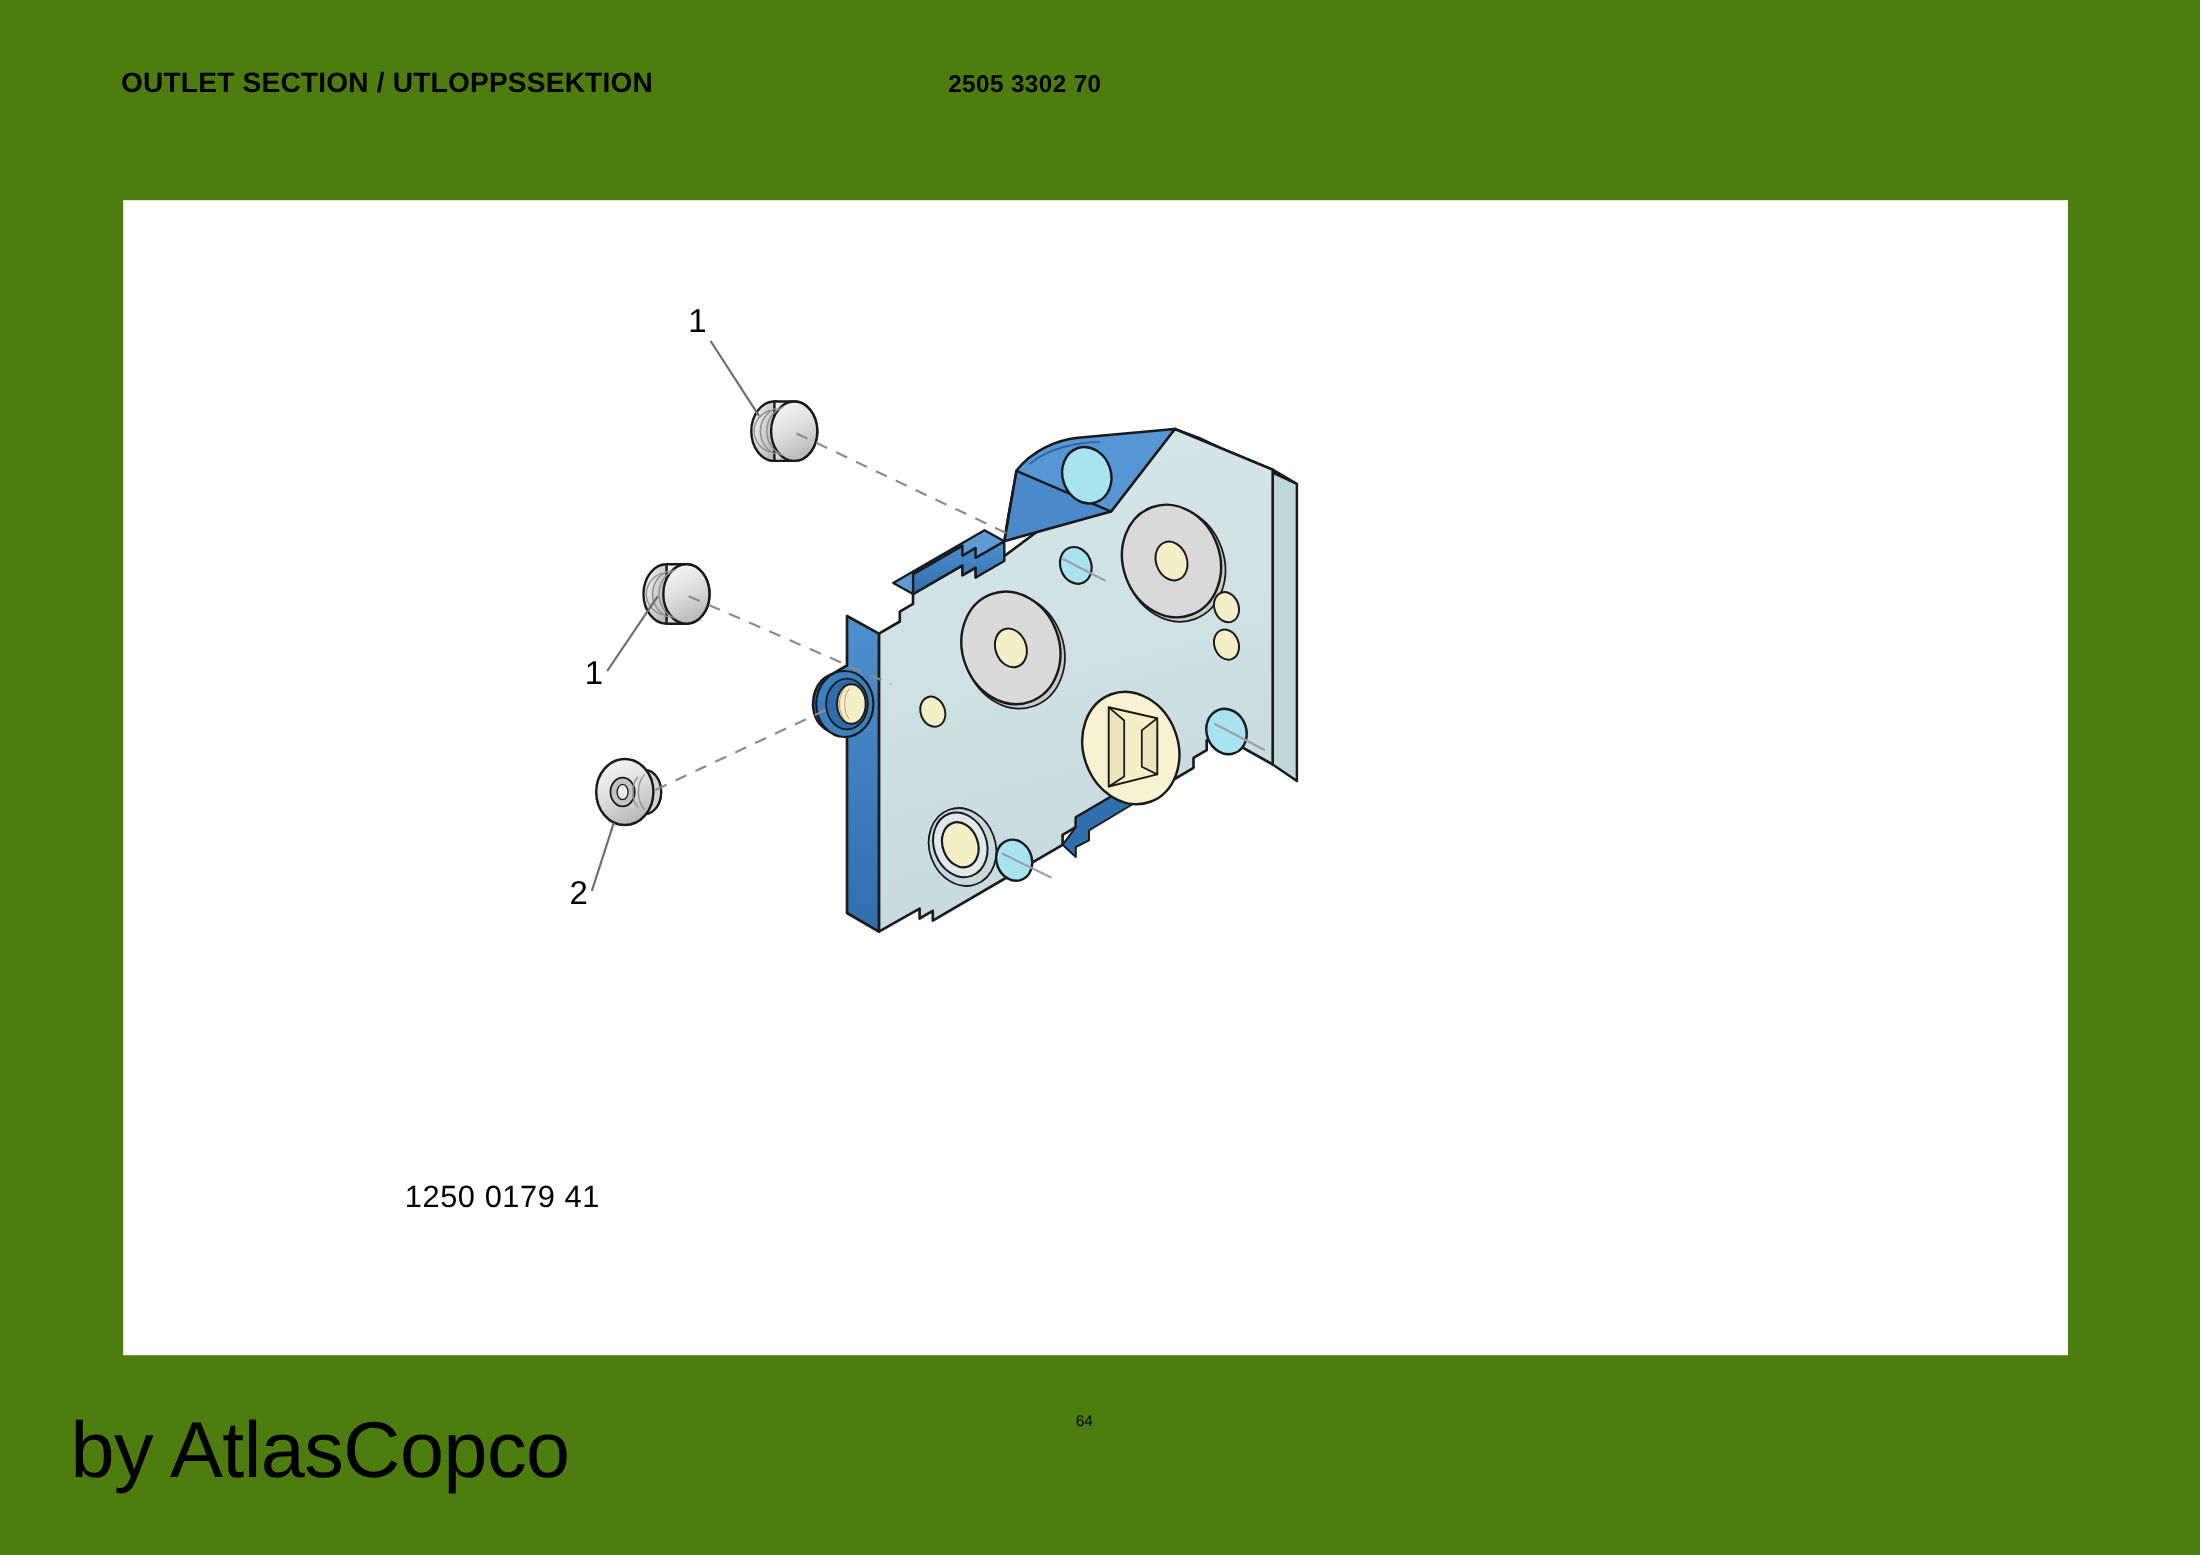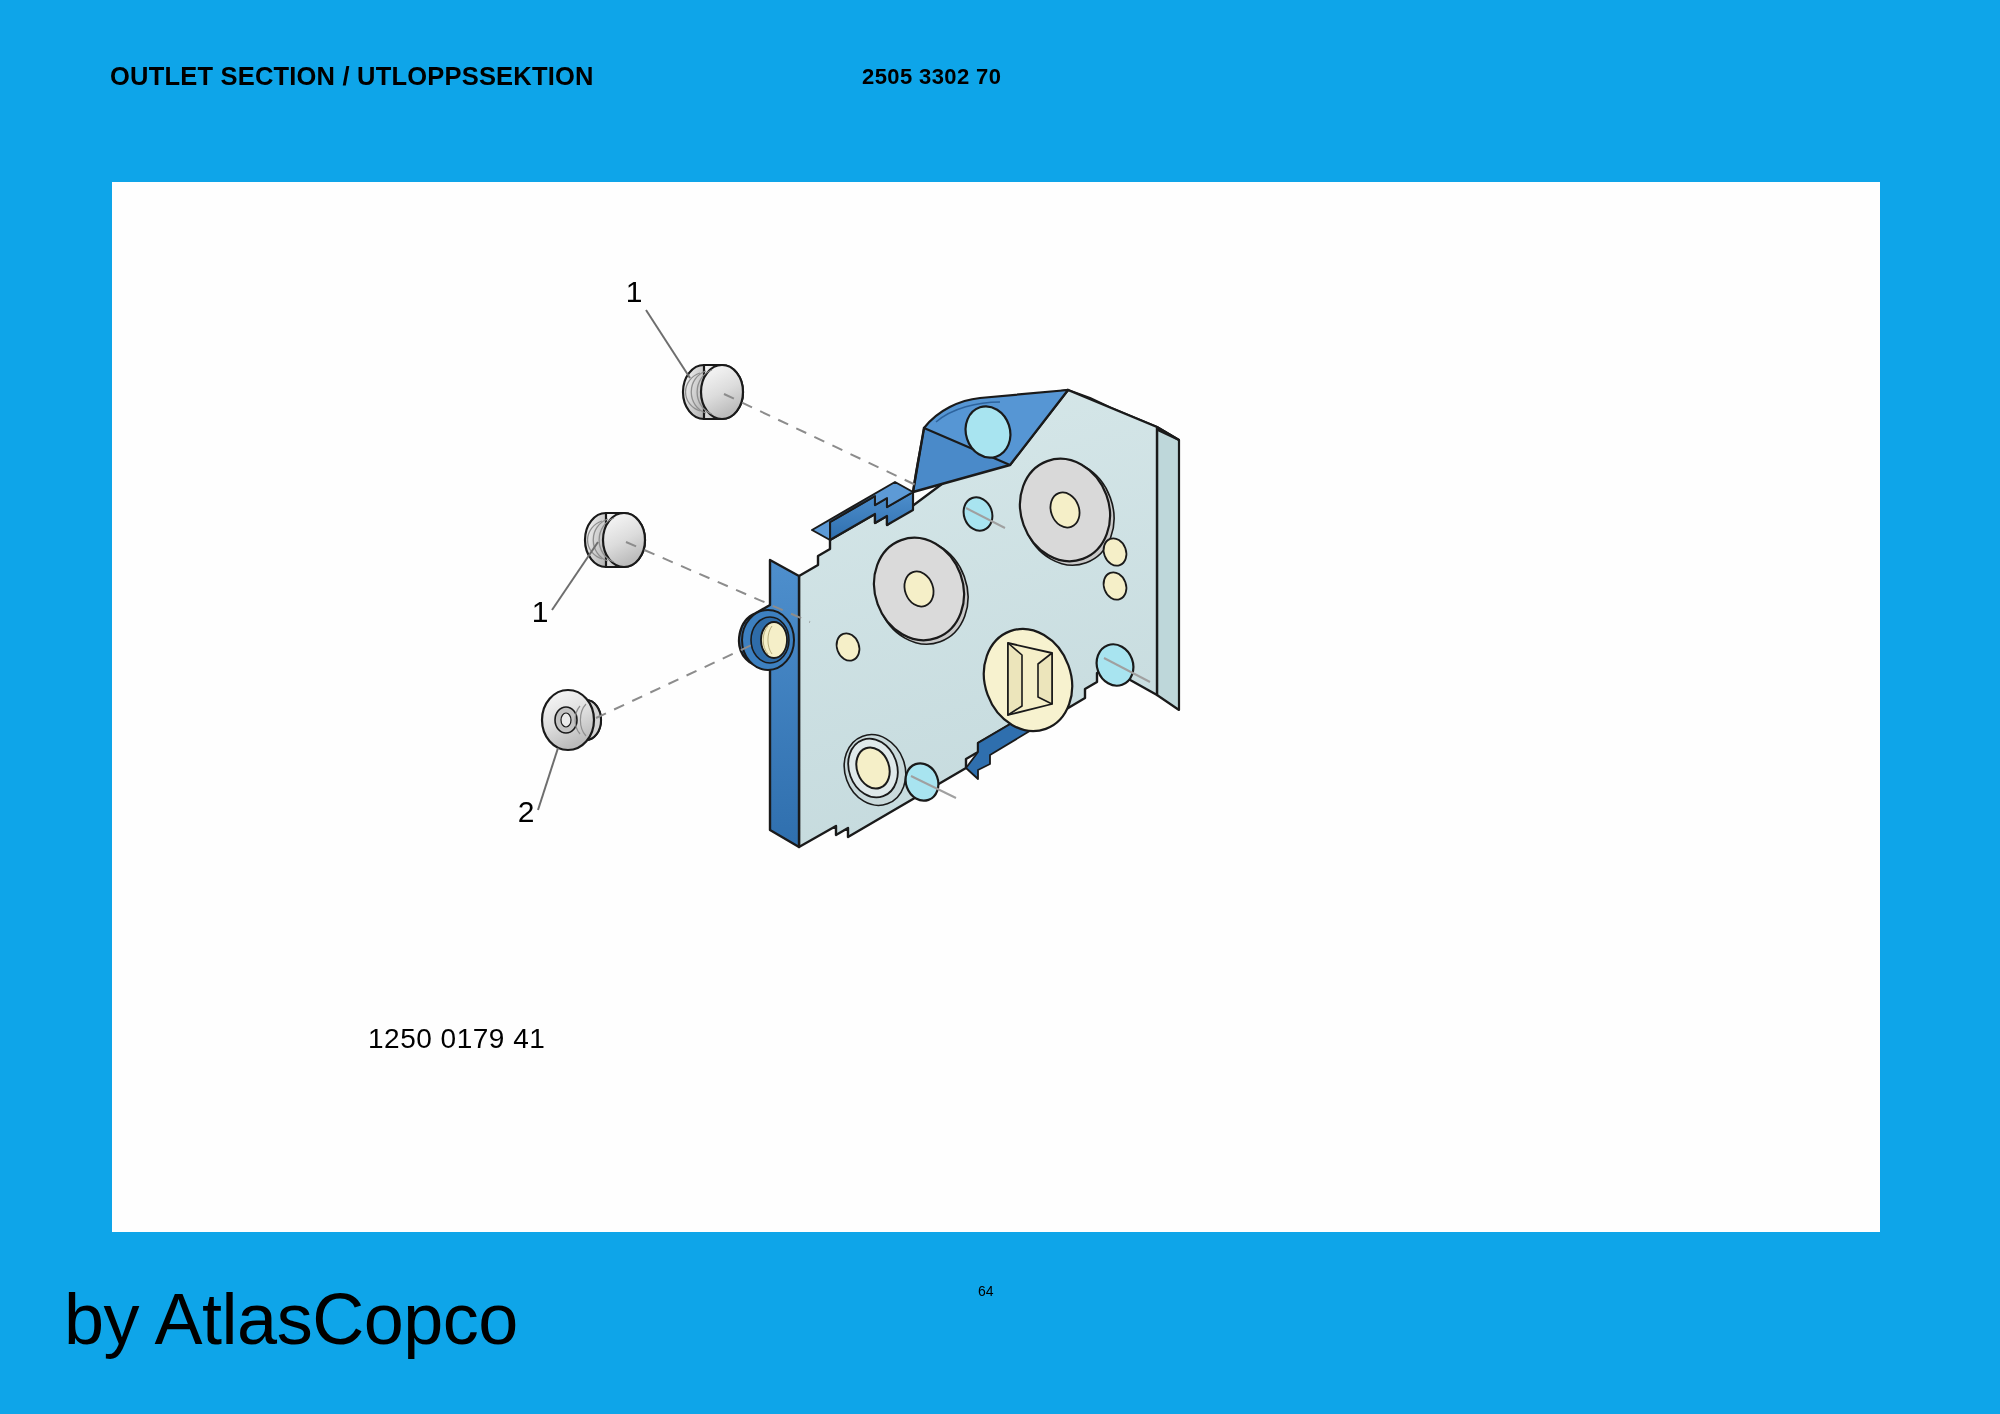--- a/index.html
+++ b/index.html
@@ -9,21 +9,21 @@
     background: #ffffff;
   }
   body {
     font-family: "Liberation Sans", sans-serif;
     color: #000000;
   }
   #page {
     position: relative;
     width: 2000px;
     height: 1414px;
-    background: #0ea5e9;
+    background: #4d7c0f;
     overflow: hidden;
   }
 
   
   .content-panel {
     position: absolute;
     left: 112px;
     top: 182px;
     width: 1768px;
     height: 1050px;
@@ -48,21 +48,21 @@
     font-size: 22px;
     font-weight: bold;
     letter-spacing: 0.4px;
     white-space: nowrap;
   }
 
   
   .assembly-number {
     position: absolute;
     left: 368px;
-    top: 1023px;
+    top: 1072px;
     font-size: 28px;
     letter-spacing: 0.5px;
     white-space: nowrap;
   }
 
   
   .brand {
     position: absolute;
     left: 64px;
     top: 1283px;

